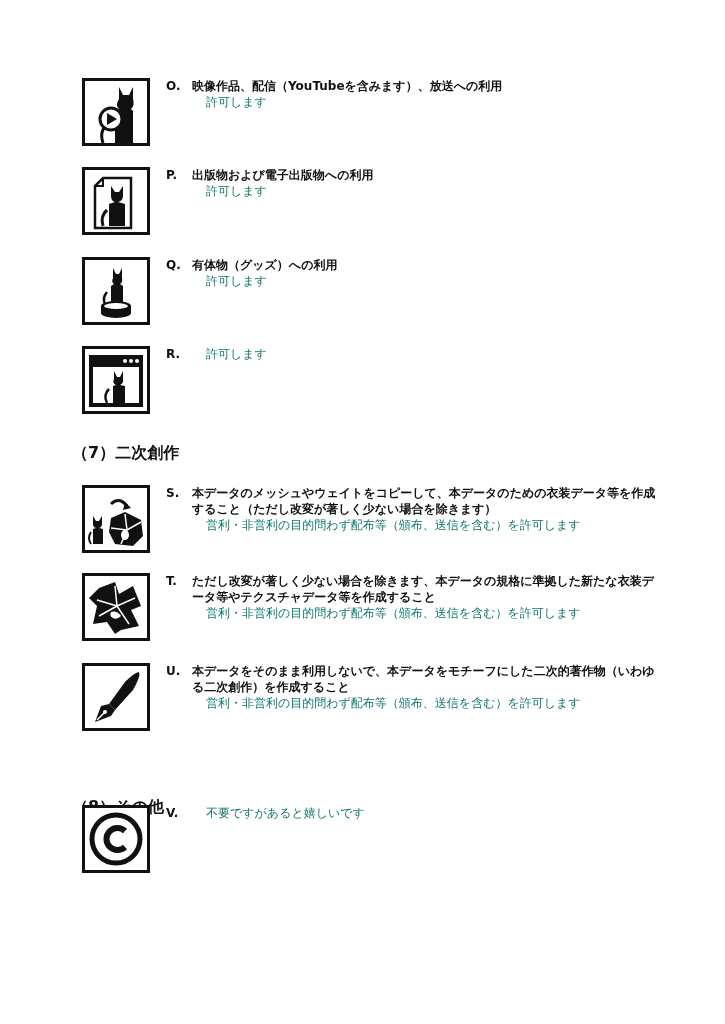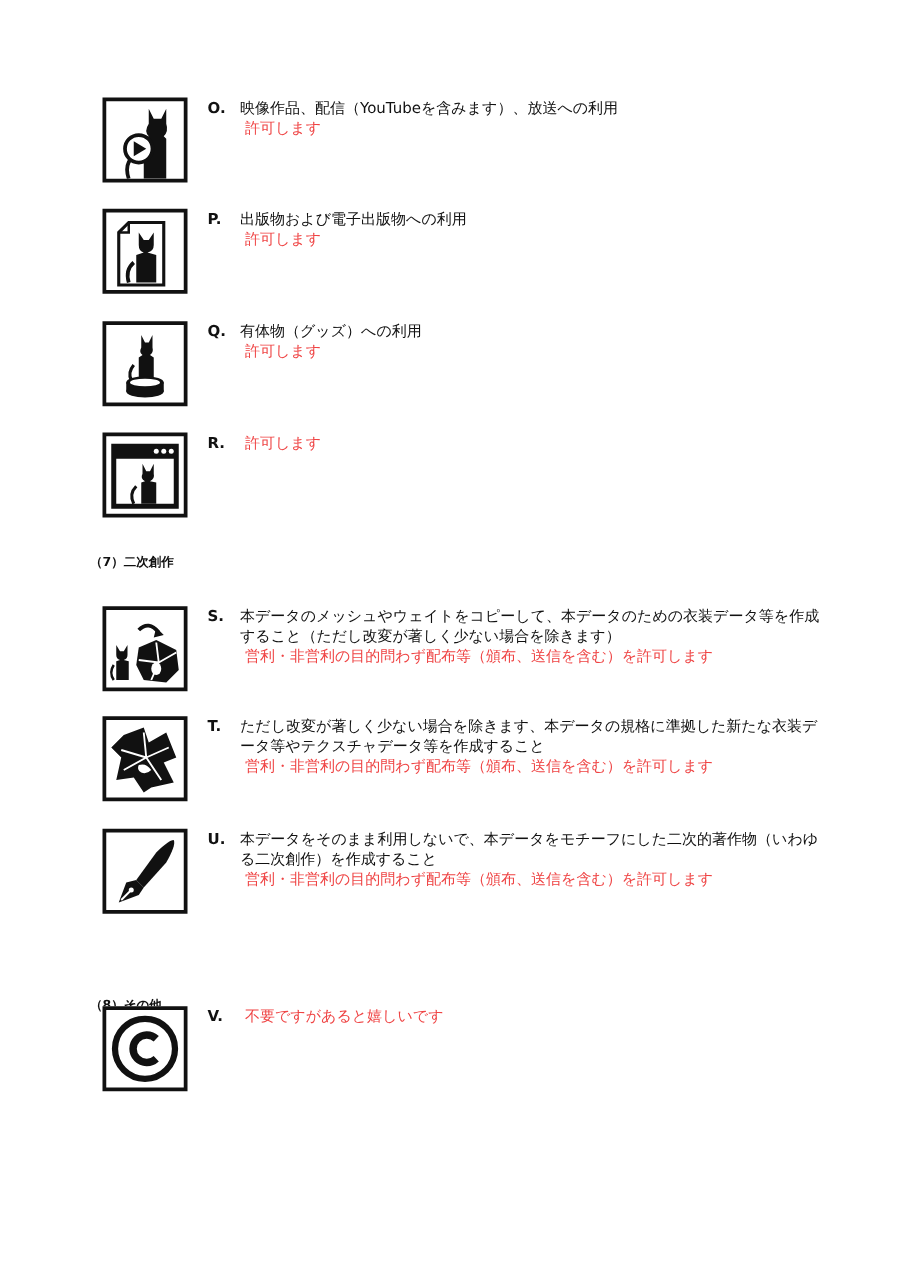--- a/index.html
+++ b/index.html
@@ -11,23 +11,23 @@
   .item { position: absolute; left: 82px; width: 600px; }
   .icon-box {
     position: absolute; left: 0; top: 0;
     width: 62px; height: 62px;
     border: 3px solid #111; box-sizing: content-box;
     background: #fff;
   }
   .icon-box svg { width: 62px; height: 62px; display: block; }
   .item-body { position: absolute; left: 84px; top: 0; width: 490px; }
   .letter { position: absolute; left: 0; top: 0; font-size: 12px; font-weight: bold; line-height: 16px; }
-  .title { margin-left: 26px; font-size: 12px; font-weight: normal; line-height: 16px; }
-  .perm { margin-left: 30px; font-size: 12px; line-height: 16px; color: #ef4444; }
-  .section { position: absolute; left: 72px; font-size: 10px; font-weight: bold; }
+  .title { margin-left: 26px; font-size: 12px; font-weight: bold; line-height: 16px; }
+  .perm { margin-left: 40px; font-size: 12px; line-height: 16px; color: #0f766e; }
+  .section { position: absolute; left: 72px; font-size: 16px; font-weight: bold; }
 </style>
 </head>
 <body>
 
 <div class="item" style="top:78px;">
   <div class="icon-box">
     <svg viewBox="0 0 62 62">
       <path d="M34 6 L38 14 L44 14 L48 6 L48 18 Q50 24 46 28 L48 30 L48 62 L30 62 L30 30 L34 28 Q30 24 34 18 Z" fill="#111"></path>
       <path d="M22 44 Q14 50 18 62" stroke="#111" stroke-width="3" fill="none"></path>
       <circle cx="26" cy="38" r="11" fill="#fff" stroke="#111" stroke-width="3"></circle>

